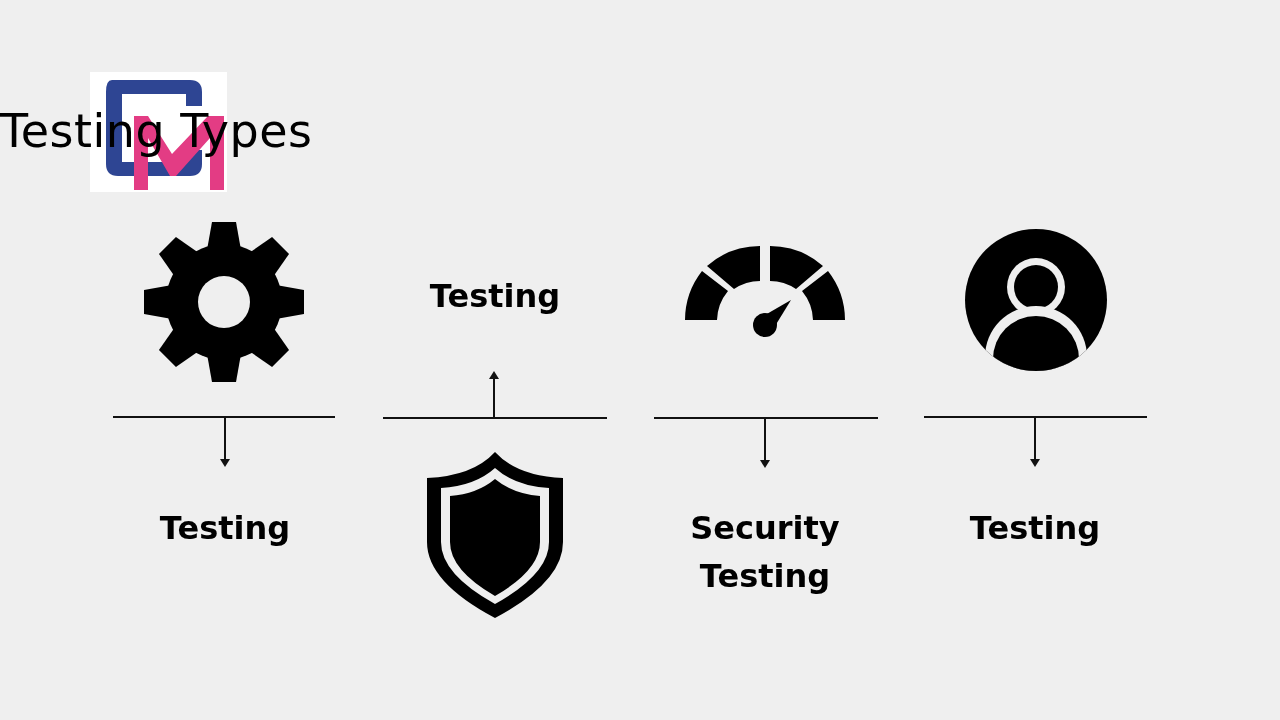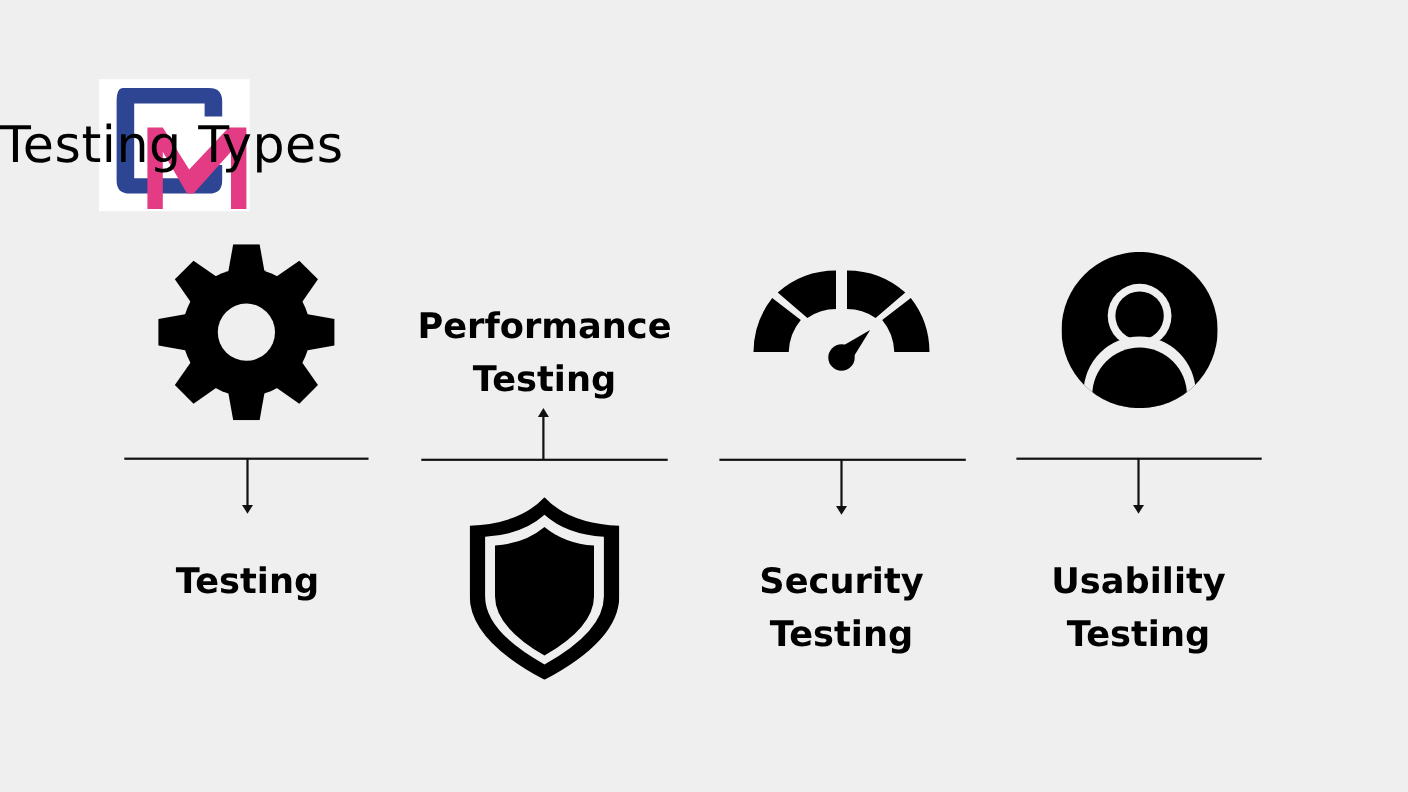--- a/index.html
+++ b/index.html
@@ -49,21 +49,20 @@
       <use href="#tooth" transform="rotate(180)"></use>
       <use href="#tooth" transform="rotate(225)"></use>
       <use href="#tooth" transform="rotate(270)"></use>
       <use href="#tooth" transform="rotate(315)"></use>
     </g>
     <circle r="26" fill="#efefef"></circle>
   </svg>
 </div>
 
 <div class="abs label" style="left:370px;top:272px;width:250px;">
-  <span>Performance</span>
   <span>Testing</span>
 </div>
 
 <div class="abs" style="left:684px;top:245px;width:162px;height:95px;">
   <svg width="162" height="95" viewBox="0 0 162 95">
     <g fill="#000">
 
       <path d="M1 75 A80 80 0 0 1 18 26 L44 46 A48 48 0 0 0 33 75 Z"></path>
       <path d="M23 21 A80 80 0 0 1 76 1 L76 36 A48 48 0 0 0 50 44 Z"></path>
       <path d="M86 1 A80 80 0 0 1 139 21 L112 44 A48 48 0 0 0 86 36 Z"></path>
@@ -131,15 +130,14 @@
 </div>
 
 <div class="abs label" style="left:100px;top:504px;width:250px;">
   <span>Testing</span>
 </div>
 <div class="abs label" style="left:640px;top:504px;width:250px;">
   <span>Security</span>
   <span>Testing</span>
 </div>
 <div class="abs label" style="left:910px;top:504px;width:250px;">
-  <span>Usability</span>
   <span>Testing</span>
 </div>
 
 </body></html>

